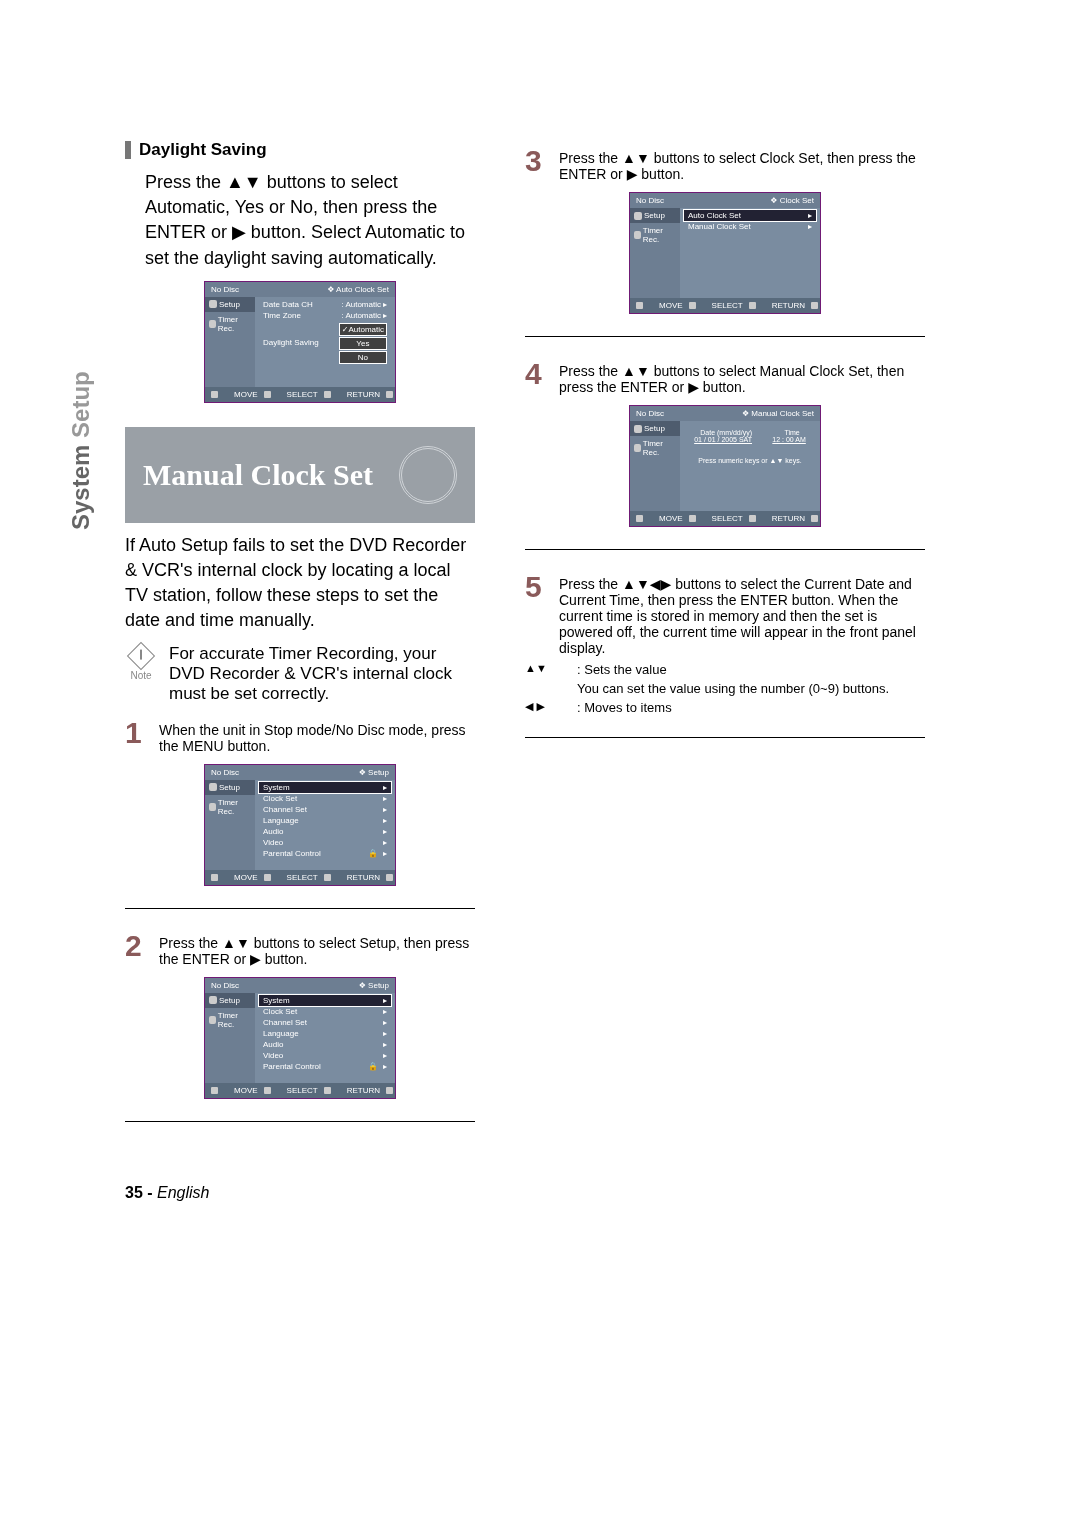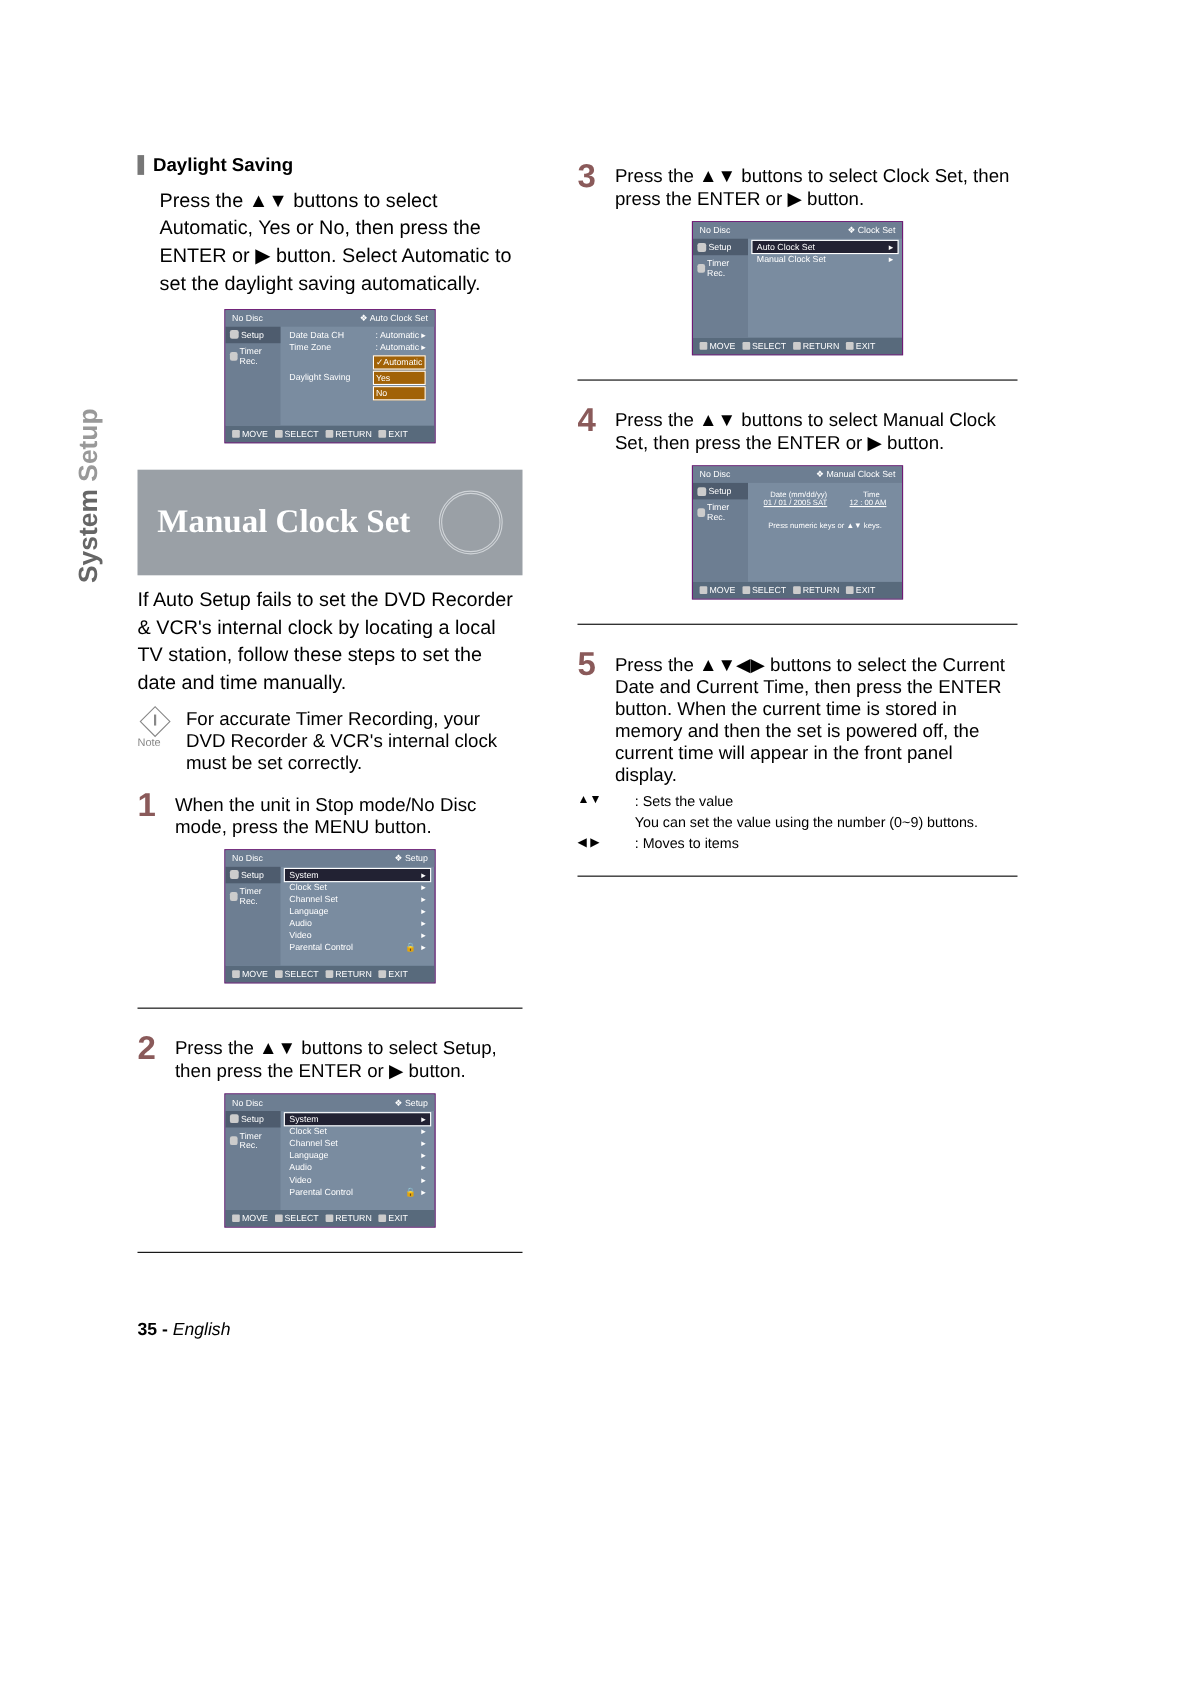--- a/index.html
+++ b/index.html
@@ -99,33 +99,34 @@
   .osd-row {
     display: flex;
     justify-content: space-between;
     align-items: center;
     padding: 1px 4px;
     position: relative;
   }
   .osd-row.sel { background: #223; outline: 1px solid #fff; }
   .arrow-r::after { content: "\25B8"; font-size: 8px; margin-left: 2px; }
   .osd-dropdown {
-    background: #a16207;
+    background: #404040;
     border: 1px solid #fff;
     padding: 1px 2px;
     margin-top: 1px;
+    text-align: center;
   }
   .osd-footer {
     display: flex;
     gap: 6px;
     padding: 3px 6px;
     background: #586a7c;
     color: #fff;
   }
-  .osd-footer span { display: inline-flex; align-items: center; gap: 2px; }
+  .osd-footer span { display: inline-flex; align-items: center; gap: 16px; }
   .osd-footer .ic { width: 7px; height: 7px; background: #ccc; border-radius: 1px; }
   .osd-centered {
     text-align: center;
     padding: 6px 0;
     font-size: 7px;
   }
 
   .banner {
     background: #9aa0a6;
     height: 96px;
@@ -148,21 +149,21 @@
     position: relative;
   }
 
   .note-row {
     display: flex;
     align-items: flex-start;
     gap: 12px;
     margin: 8px 0 14px 0;
   }
   .note-icon-col {
-    text-align: left;
+    text-align: center;
     width: 32px;
     color: #888;
   }
   .note-icon-col .diamond {
     width: 18px; height: 18px; border: 1.5px solid #888;
     transform: rotate(45deg);
     margin: 2px auto 4px auto;
     position: relative;
   }
   .note-icon-col .pencil {
@@ -181,21 +182,21 @@
     margin: 6px 0;
   }
   .step-num {
     font-size: 30px;
     font-weight: bold;
     color: #8a5a5a;
     line-height: 1;
     width: 26px;
   }
   .step-text {
-    font-size: 17px;
+    font-size: 14px;
     flex: 1;
     padding-top: 4px;
   }
 
   hr.sep {
     border: none;
     border-top: 1px solid #000;
     margin: 22px 0;
   }
 

